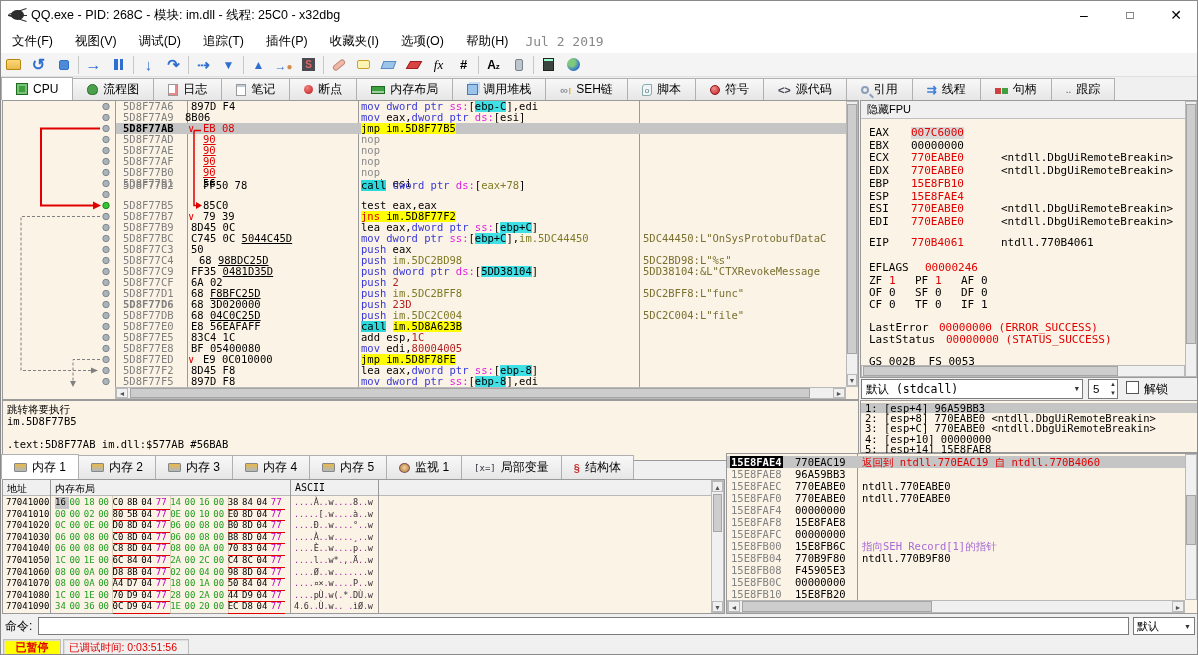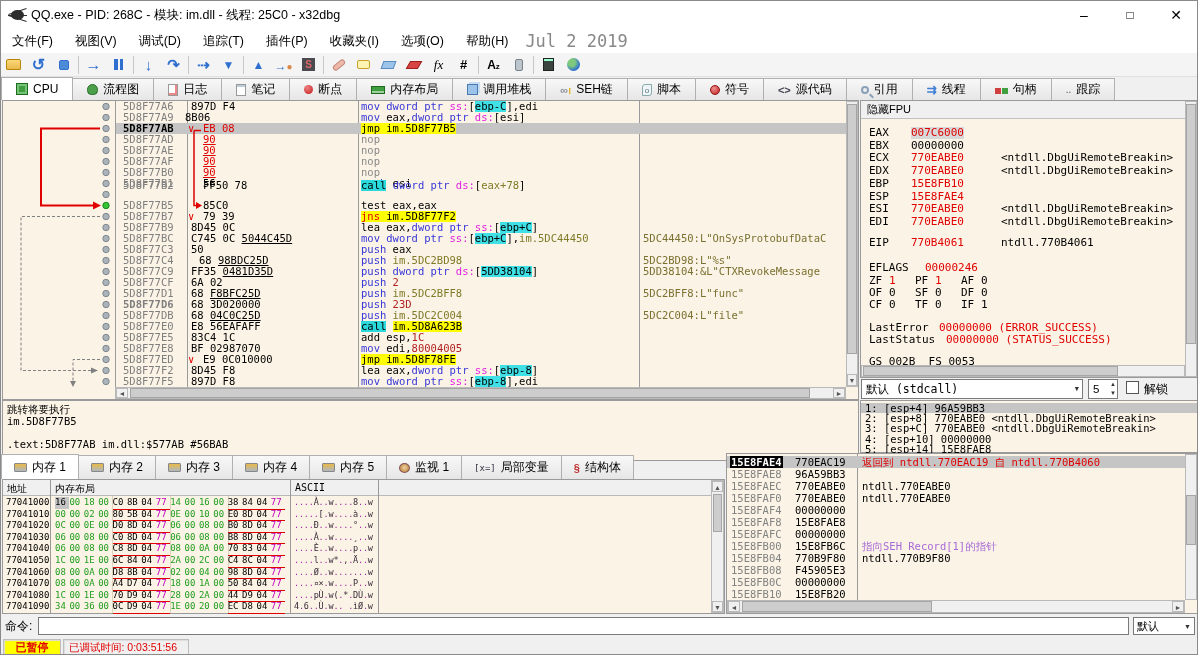--- a/index.html
+++ b/index.html
@@ -59,21 +59,21 @@
   </div>
   <div id="menubar" class="abs">
       <span class="menu-item">文件(F)</span>
       <span class="menu-item">视图(V)</span>
       <span class="menu-item">调试(D)</span>
       <span class="menu-item">追踪(T)</span>
       <span class="menu-item">插件(P)</span>
       <span class="menu-item">收藏夹(I)</span>
       <span class="menu-item">选项(O)</span>
       <span class="menu-item">帮助(H)</span>
-      <span class="mono" style="color:#888;font-size:17px;margin-left:6px">Jul 2 2019</span>
+      <span class="mono" style="color:#888;font-size:13px;margin-left:6px">Jul 2 2019</span>
     </div>
   <div id="toolbar" class="abs">
       <span class="tbtn">
         <span style="display:inline-block;width:15px;height:11px;background:linear-gradient(#fbd878,#eab94d);border:1px solid #b8860b;border-radius:2px 2px 1px 1px"></span>
       </span>
       <span class="tbtn">
         <b style="color:#2f6fd0;font-size:16px;line-height:10px">↺</b>
       </span>
       <span class="tbtn">
         <span style="display:inline-block;width:10px;height:10px;background:#4d8bd6;border:1px solid #2f6fd0;border-radius:2px"></span>
@@ -328,21 +328,21 @@
         <span class="dcell" style="left:75px;width:160px"><span class="tk c-a">E8 56EAFAFF</span></span>
         <span class="dcell" style="left:245px;width:276px"><span class="tk c-cb">call</span><span class="tk c-a"> </span><span class="tk c-yb">im.5D8A623B</span></span>
       </div>
       <div class="drow mono" style="top:231px;left:113px;width:730px">
         <span class="dcell" style="left:7px;width:62px;color:#7f7f7f;font-weight:normal">5D8F77E5</span>
         <span class="dcell" style="left:75px;width:160px"><span class="tk c-a">83C4 1C</span></span>
         <span class="dcell" style="left:245px;width:276px"><span class="tk c-a">add </span><span class="tk c-a">esp,</span><span class="tk c-nm">1C</span></span>
       </div>
       <div class="drow mono" style="top:242px;left:113px;width:730px">
         <span class="dcell" style="left:7px;width:62px;color:#7f7f7f;font-weight:normal">5D8F77E8</span>
-        <span class="dcell" style="left:75px;width:160px"><span class="tk c-a">BF 02987070</span></span>
+        <span class="dcell" style="left:75px;width:160px"><span class="tk c-a">BF 05400080</span></span>
         <span class="dcell" style="left:245px;width:276px"><span class="tk c-mn">mov </span><span class="tk c-a">edi,</span><span class="tk c-nm">80004005</span></span>
       </div>
       <div class="drow mono" style="top:253px;left:113px;width:730px">
         <span class="dcell" style="left:7px;width:62px;color:#7f7f7f;font-weight:normal">5D8F77ED</span>
         <span class="dcell c-rd" style="left:72px;width:10px">∨</span>
         <span class="dcell" style="left:87px;width:148px"><span class="tk c-a">E9 0C010000</span></span>
         <span class="dcell" style="left:245px;width:276px"><span class="tk c-yb">jmp </span><span class="tk c-yb">im.5D8F78FE</span></span>
       </div>
       <div class="drow mono" style="top:264px;left:113px;width:730px">
         <span class="dcell" style="left:7px;width:62px;color:#7f7f7f;font-weight:normal">5D8F77F2</span>

